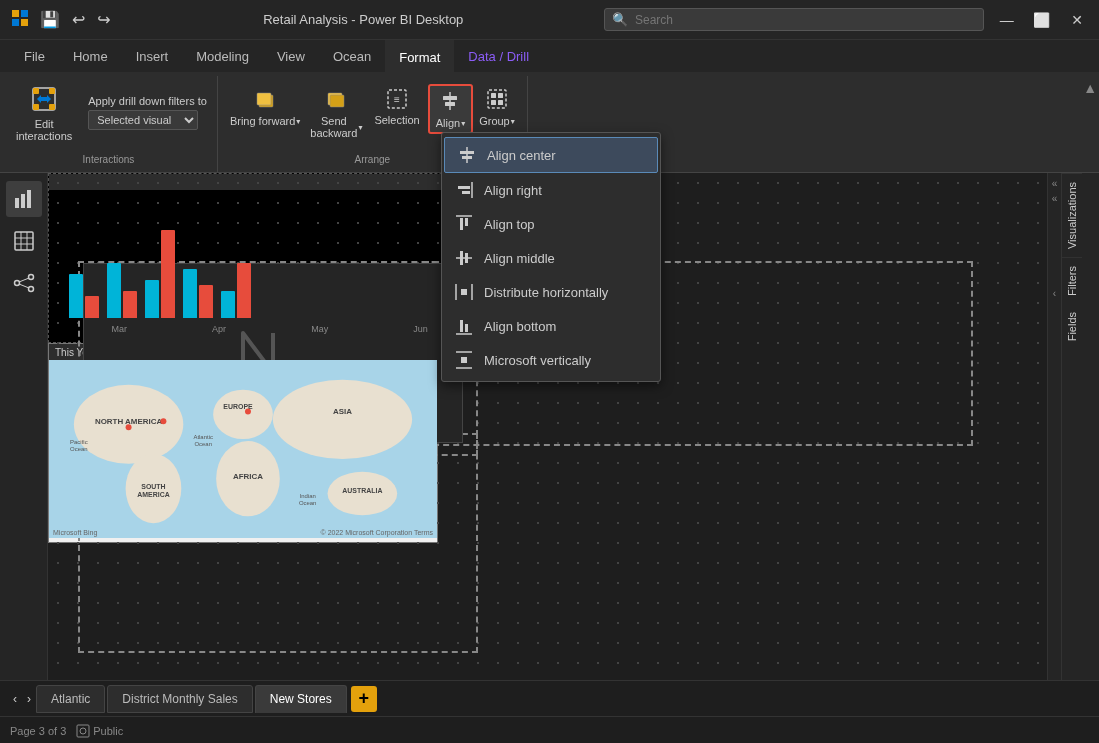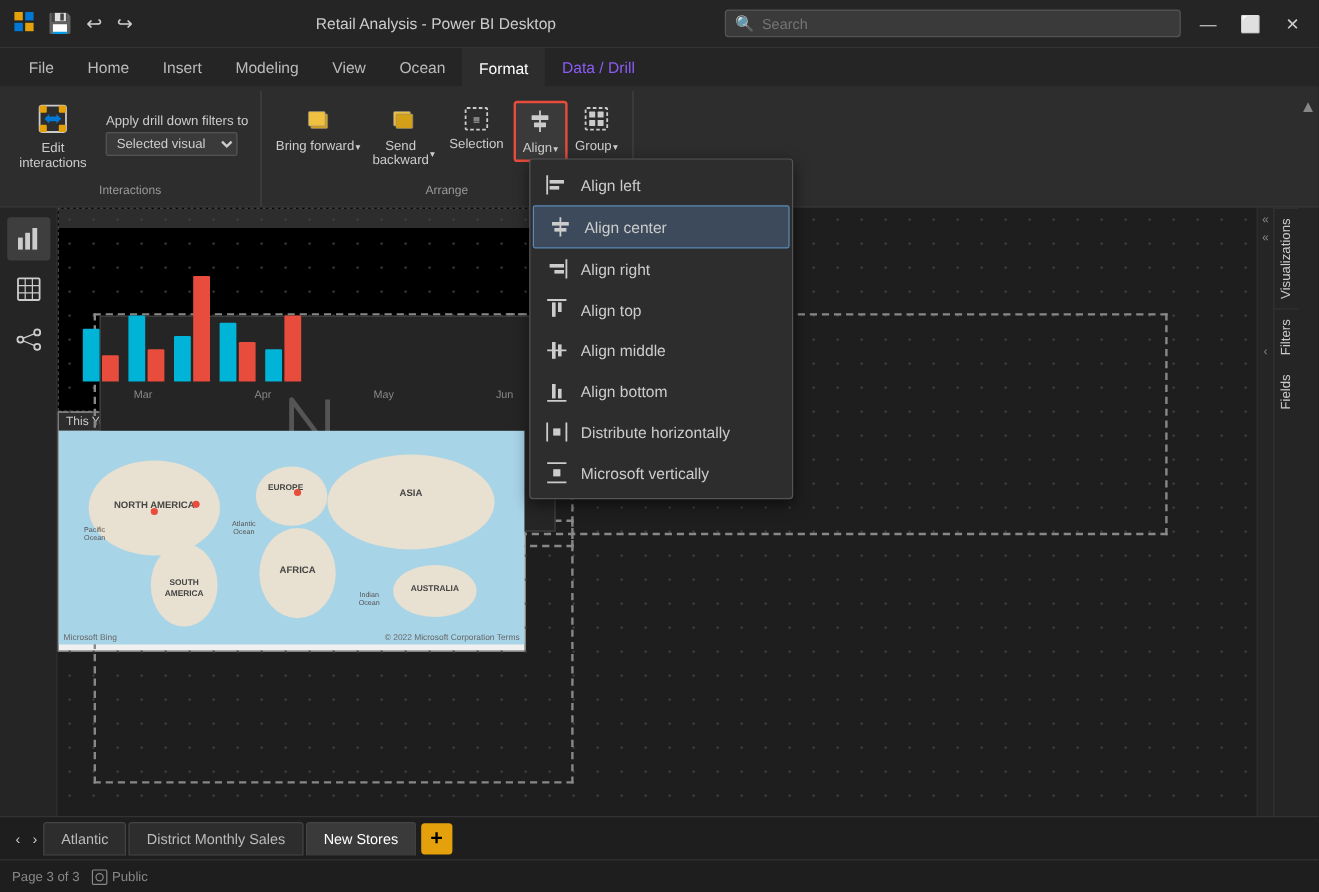--- a/index.html
+++ b/index.html
@@ -683,30 +683,20 @@
     <div style="display:flex;flex-direction:column;">
       <div style="writing-mode:vertical-rl;transform:rotate(180deg);font-size:11px;color:#ccc;padding:8px 4px;border-bottom:1px solid #333;cursor:pointer;">Visualizations</div>
       <div style="writing-mode:vertical-rl;transform:rotate(180deg);font-size:11px;color:#ccc;padding:8px 4px;border-bottom:1px solid #333;cursor:pointer;">Filters</div>
       <div style="writing-mode:vertical-rl;transform:rotate(180deg);font-size:11px;color:#ccc;padding:8px 4px;cursor:pointer;">Fields</div>
     </div>
   </div>
 </div>
 
 <div id="align-dropdown">
 
-<div class="dropdown-item">
-      <span class="item-icon">
-        <svg width="20" height="20" viewBox="0 0 20 20">
-          <line x1="2" y1="2" x2="2" y2="18" stroke="#ccc" stroke-width="1.5"></line>
-          <rect x="4" y="6" width="12" height="3" fill="#ccc"></rect>
-          <rect x="4" y="11" width="8" height="3" fill="#ccc"></rect>
-        </svg>
-      </span>
-      <span>Align left</span>
-    </div>
     <div class="dropdown-item highlighted">
       <span class="item-icon">
         <svg width="20" height="20" viewBox="0 0 20 20">
           <line x1="10" y1="2" x2="10" y2="18" stroke="#ccc" stroke-width="1.5"></line>
           <rect x="3" y="6" width="14" height="3" fill="#ccc"></rect>
           <rect x="5" y="11" width="10" height="3" fill="#ccc"></rect>
         </svg>
       </span>
       <span>Align center</span>
     </div>
@@ -736,36 +726,36 @@
           <line x1="2" y1="10" x2="18" y2="10" stroke="#ccc" stroke-width="1.5"></line>
           <rect x="6" y="3" width="3" height="14" fill="#ccc"></rect>
           <rect x="11" y="5" width="3" height="10" fill="#ccc"></rect>
         </svg>
       </span>
       <span>Align middle</span>
     </div>
     <div class="dropdown-item">
       <span class="item-icon">
         <svg width="20" height="20" viewBox="0 0 20 20">
+          <line x1="2" y1="2" x2="2" y2="18" stroke="#ccc" stroke-width="1.5"></line>
+          <line x1="18" y1="2" x2="18" y2="18" stroke="#ccc" stroke-width="1.5"></line>
+          <rect x="7" y="7" width="6" height="6" fill="#ccc"></rect>
+        </svg>
+      </span>
+      <span>Distribute horizontally</span>
+    </div>
+    <div class="dropdown-item">
+      <span class="item-icon">
+        <svg width="20" height="20" viewBox="0 0 20 20">
           <line x1="2" y1="18" x2="18" y2="18" stroke="#ccc" stroke-width="1.5"></line>
           <rect x="6" y="4" width="3" height="12" fill="#ccc"></rect>
           <rect x="11" y="8" width="3" height="8" fill="#ccc"></rect>
         </svg>
       </span>
       <span>Align bottom</span>
-    </div>
-    <div class="dropdown-item">
-      <span class="item-icon">
-        <svg width="20" height="20" viewBox="0 0 20 20">
-          <line x1="2" y1="2" x2="2" y2="18" stroke="#ccc" stroke-width="1.5"></line>
-          <line x1="18" y1="2" x2="18" y2="18" stroke="#ccc" stroke-width="1.5"></line>
-          <rect x="7" y="7" width="6" height="6" fill="#ccc"></rect>
-        </svg>
-      </span>
-      <span>Distribute horizontally</span>
     </div>
     <div class="dropdown-item">
       <span class="item-icon">
         <svg width="20" height="20" viewBox="0 0 20 20">
           <line x1="2" y1="2" x2="18" y2="2" stroke="#ccc" stroke-width="1.5"></line>
           <line x1="2" y1="18" x2="18" y2="18" stroke="#ccc" stroke-width="1.5"></line>
           <rect x="7" y="7" width="6" height="6" fill="#ccc"></rect>
         </svg>
       </span>
       <span>Microsoft vertically</span>

